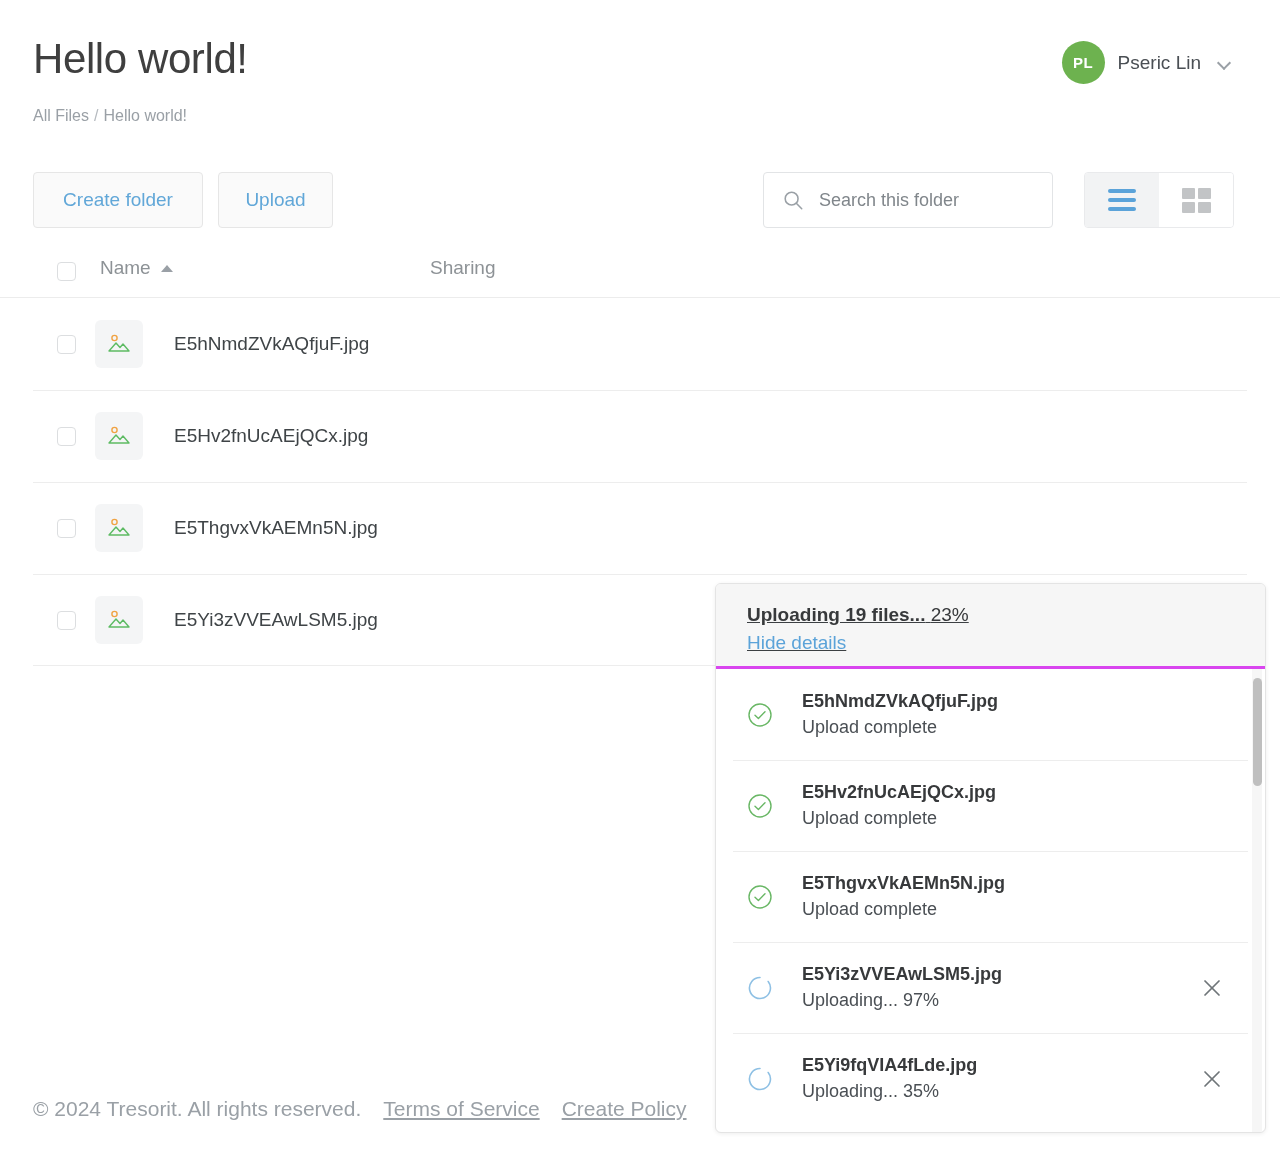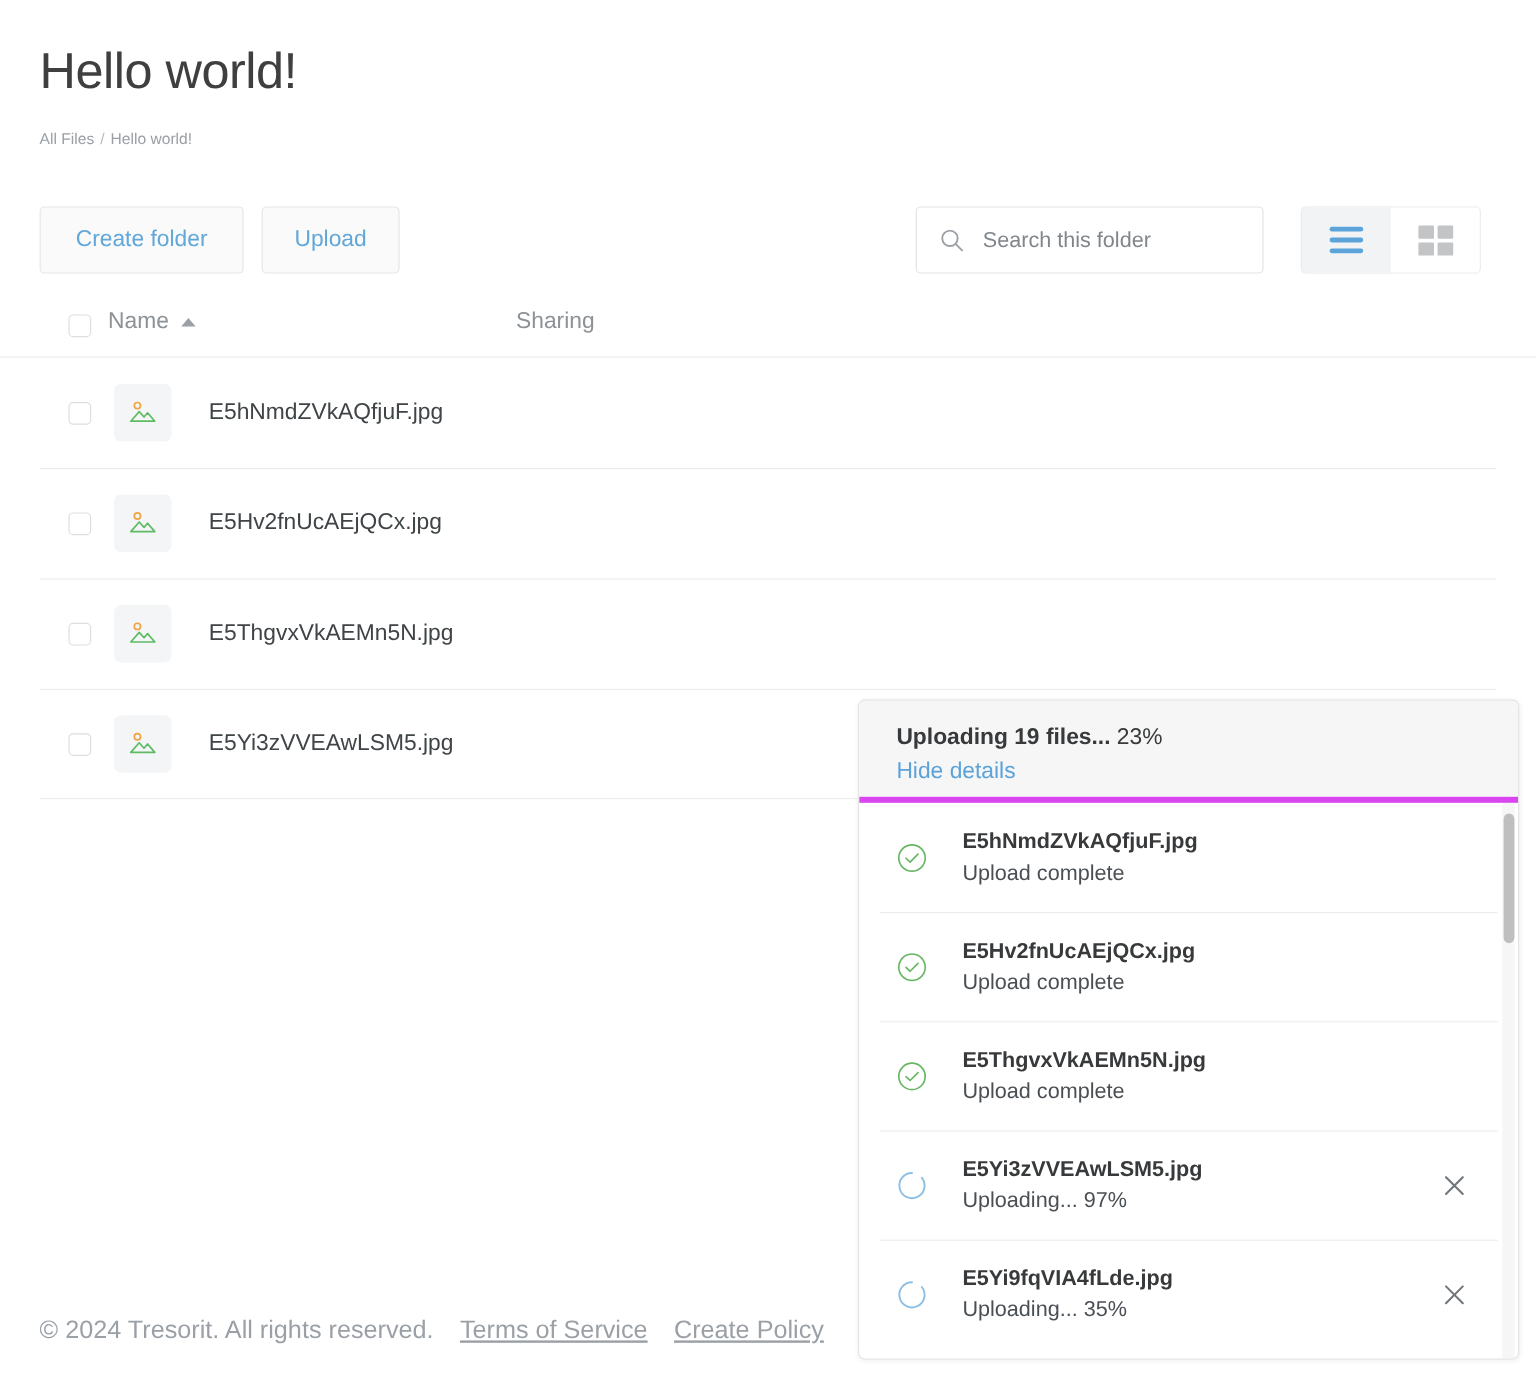--- a/index.html
+++ b/index.html
@@ -14,21 +14,21 @@
   .page { position: relative; width: 1280px; height: 932px; }
 
   
   .page-title {
     position: absolute; left: 33px; top: 33px;
     font-size: 42px; font-weight: 300; color: #3f3f3f;
     letter-spacing: -0.4px; line-height: 52px;
   }
   .breadcrumb {
     position: absolute; left: 33px; top: 104px;
-    font-size: 13px; color: #9aa0a6; line-height: 24px;
+    font-size: 16px; color: #9aa0a6; line-height: 24px;
   }
   .breadcrumb .crumb { color: #9aa0a6; }
   .breadcrumb .sep { margin: 0 5px; color: #b6bbc0; }
 
   .user-area {
     position: absolute; right: 48px; top: 41px;
     display: flex; align-items: center; gap: 13px;
   }
   .avatar {
     width: 43px; height: 43px; border-radius: 50%;
@@ -93,21 +93,21 @@
   .table-head {
     position: absolute; left: 0; top: 245px; width: 1280px; height: 53px;
     border-bottom: 1px solid #ececec;
   }
   .cb {
     width: 19px; height: 19px; border: 1px solid #dcdee0; border-radius: 4px;
     background: #fff; flex: none; cursor: pointer;
   }
   .th-cb { position: absolute; left: 57px; top: 17px; }
   .th-name {
-    position: absolute; left: 90px; top: 12px;
+    position: absolute; left: 100px; top: 12px;
     font-size: 19px; color: #8d9296; display: flex; align-items: center; cursor: pointer;
   }
   .sort-asc {
     width: 0; height: 0; margin-left: 10px;
     border-left: 6px solid transparent; border-right: 6px solid transparent;
     border-bottom: 7px solid #9aa0a6;
   }
   .th-sharing {
     position: absolute; left: 430px; top: 12px;
     font-size: 19px; color: #8d9296; cursor: pointer;
@@ -143,21 +143,21 @@
 
   
   .upload-panel {
     position: absolute; left: 715px; top: 583px; width: 551px; height: 550px;
     background: #fff; border: 1px solid #e4e4e4; border-radius: 6px;
     box-shadow: 0 1px 4px rgba(0,0,0,0.07);
     overflow: hidden; display: flex; flex-direction: column;
   }
   .upload-header {
     flex: none; height: 85px; background: #f6f6f6;
-    border-bottom: 5px solid #d946ef; padding: 17px 0 0 31px;
+    border-bottom: 3px solid #d946ef; padding: 17px 0 0 31px; text-decoration: underline;
   }
   .upload-title { font-size: 19px; color: #37393b; line-height: 28px; }
   .upload-title b { font-weight: 700; }
   .upload-title .pct { font-weight: 400; }
   .hide-details {
     font-size: 19px; color: #5ba3d9; line-height: 28px; cursor: pointer;
   }
   .upload-body { flex: 1; position: relative; overflow: hidden; }
   .upload-item {
     position: relative; height: 91px; display: flex; align-items: center;
@@ -187,20 +187,27 @@
 <body>
 
 <div class="page">
 
   <div class="page-title">Hello world!</div>
 
   <div class="breadcrumb">
     <span class="crumb">All Files</span><span class="sep">/</span><span class="crumb">Hello world!</span>
   </div>
 
+  <div class="user-area">
+    <div class="avatar">
+      <span>PL</span>
+    </div>
+    <span class="user-name">Pseric Lin</span>
+    <span class="caret-down"></span>
+  </div>
 
   <div class="toolbar">
     <div class="btn btn-create">Create folder</div>
     <div class="btn btn-upload">Upload</div>
 
     <div class="search-box">
       <svg class="search-icon" viewBox="0 0 24 24">
         <circle cx="10.5" cy="10.5" r="7" fill="none" stroke="#9aa0a6" stroke-width="1.7"></circle>
         <line x1="15.6" y1="15.6" x2="21.5" y2="21.5" stroke="#9aa0a6" stroke-width="1.7" stroke-linecap="round"></line>
       </svg>

